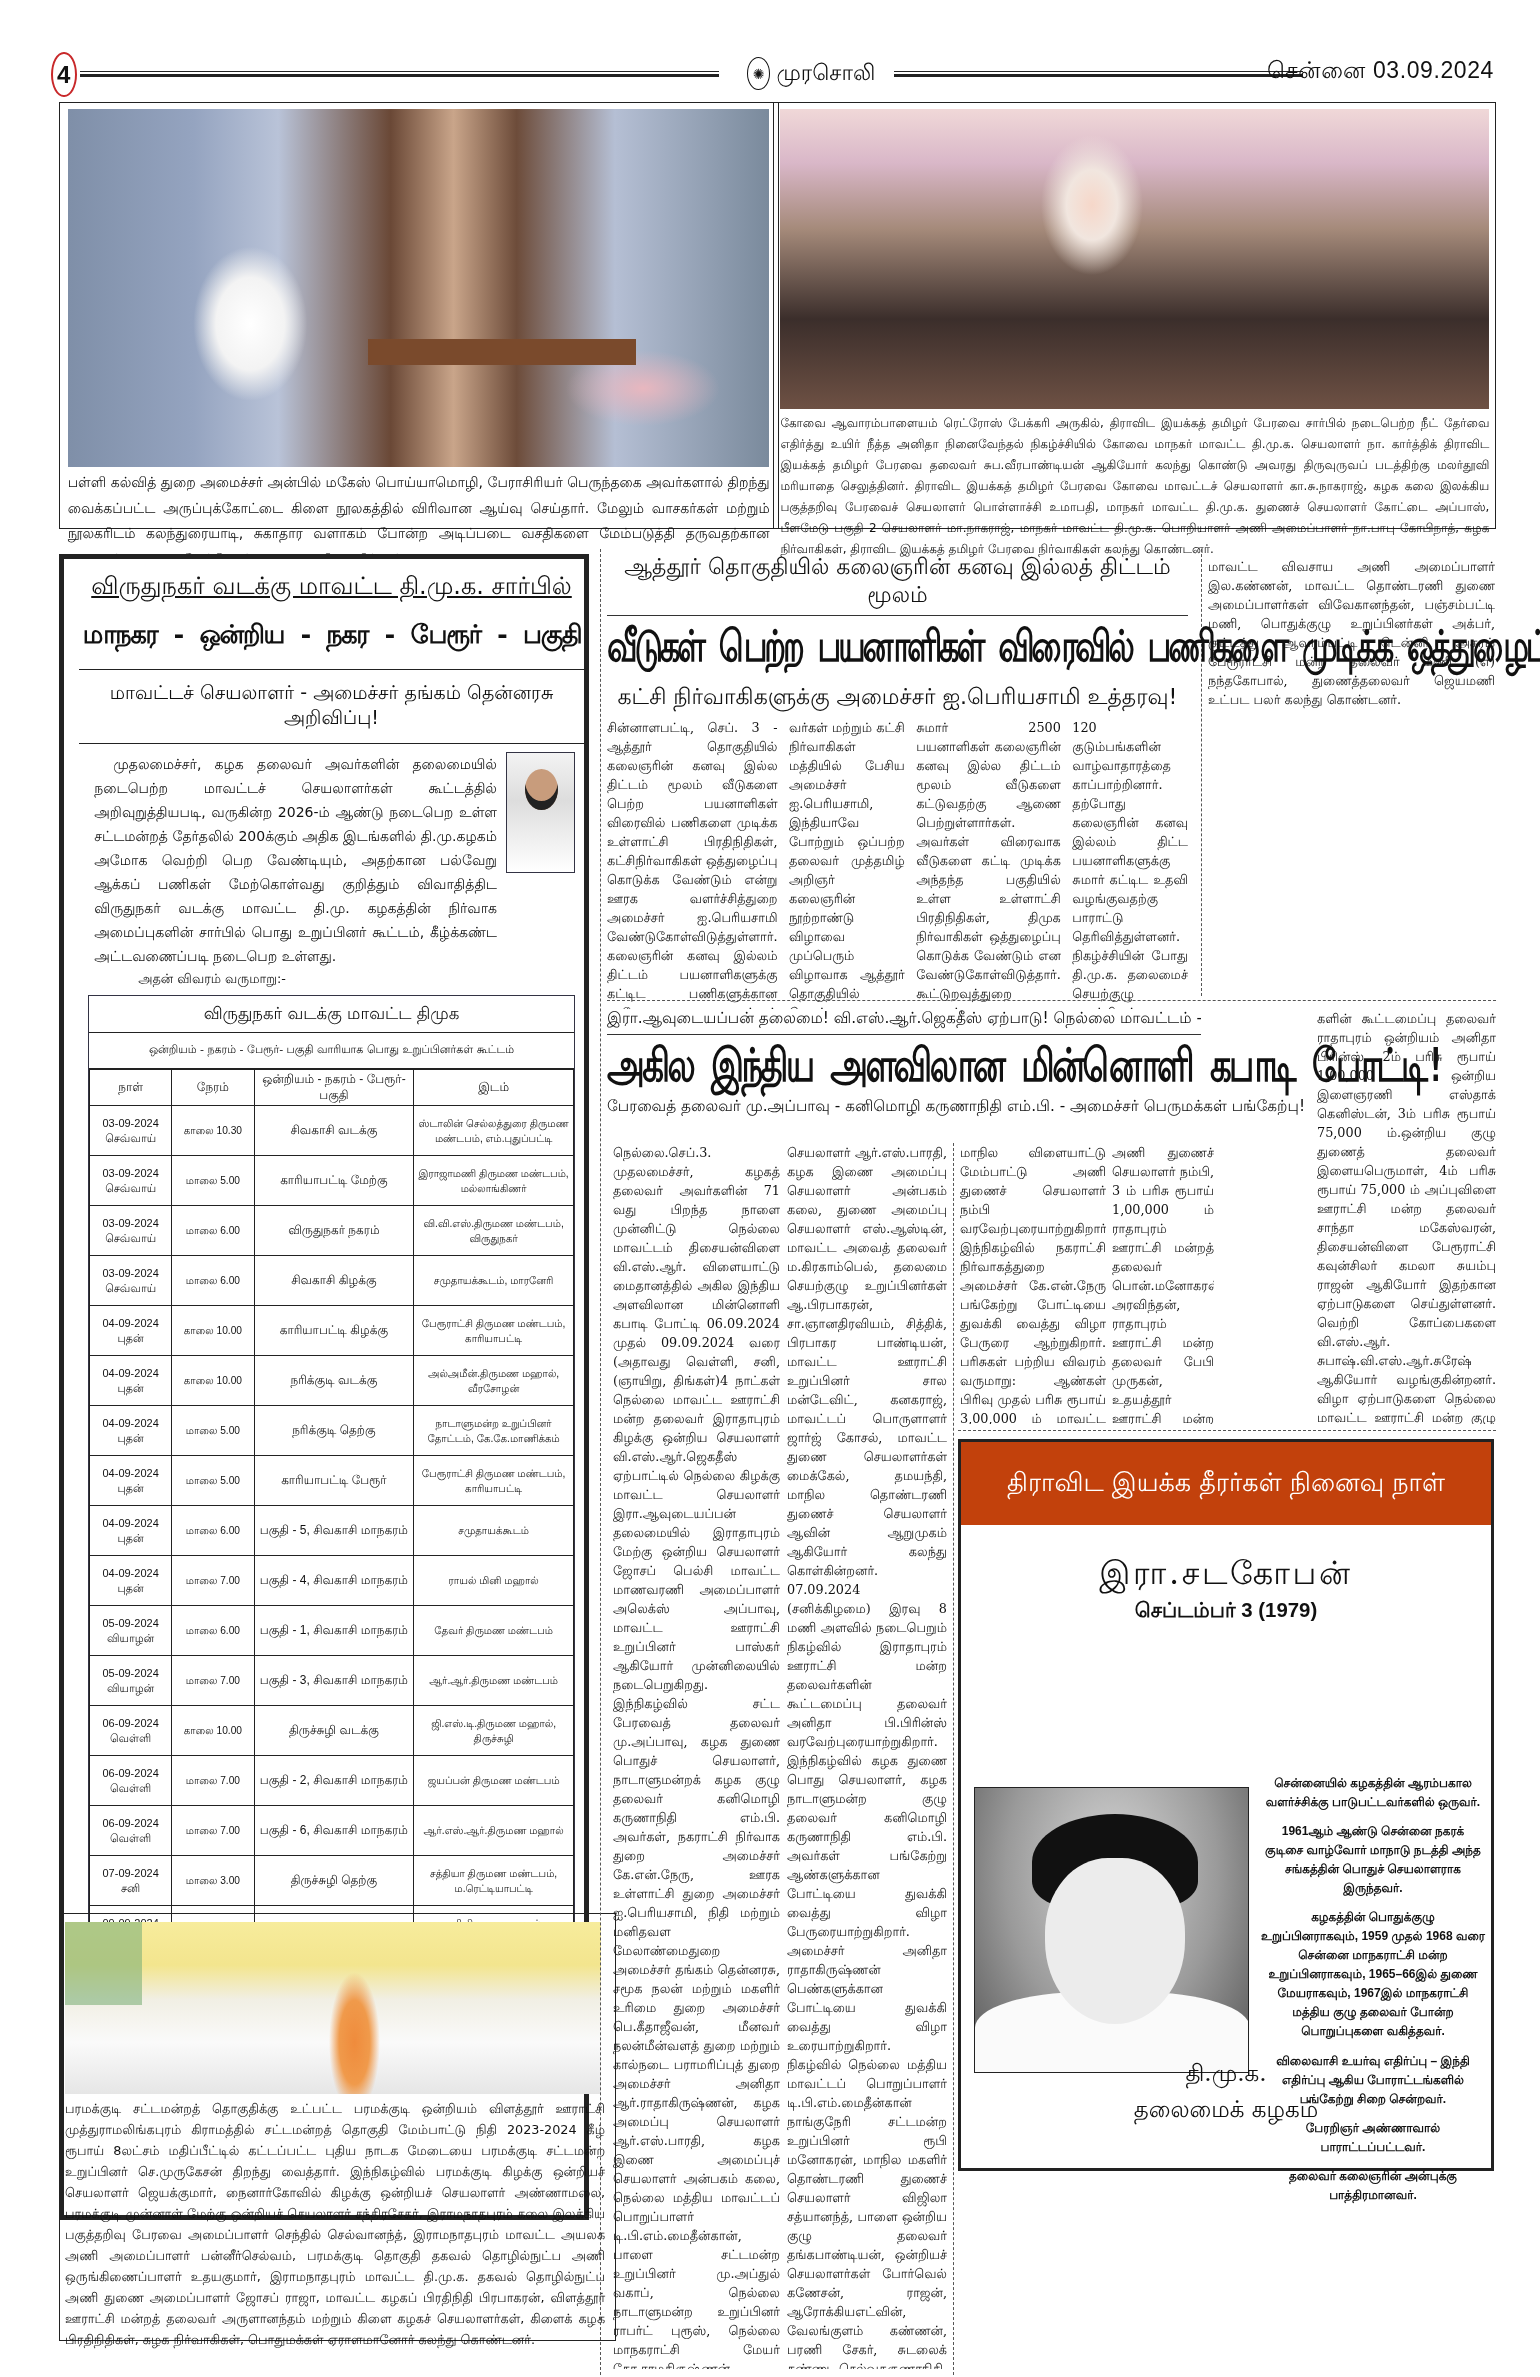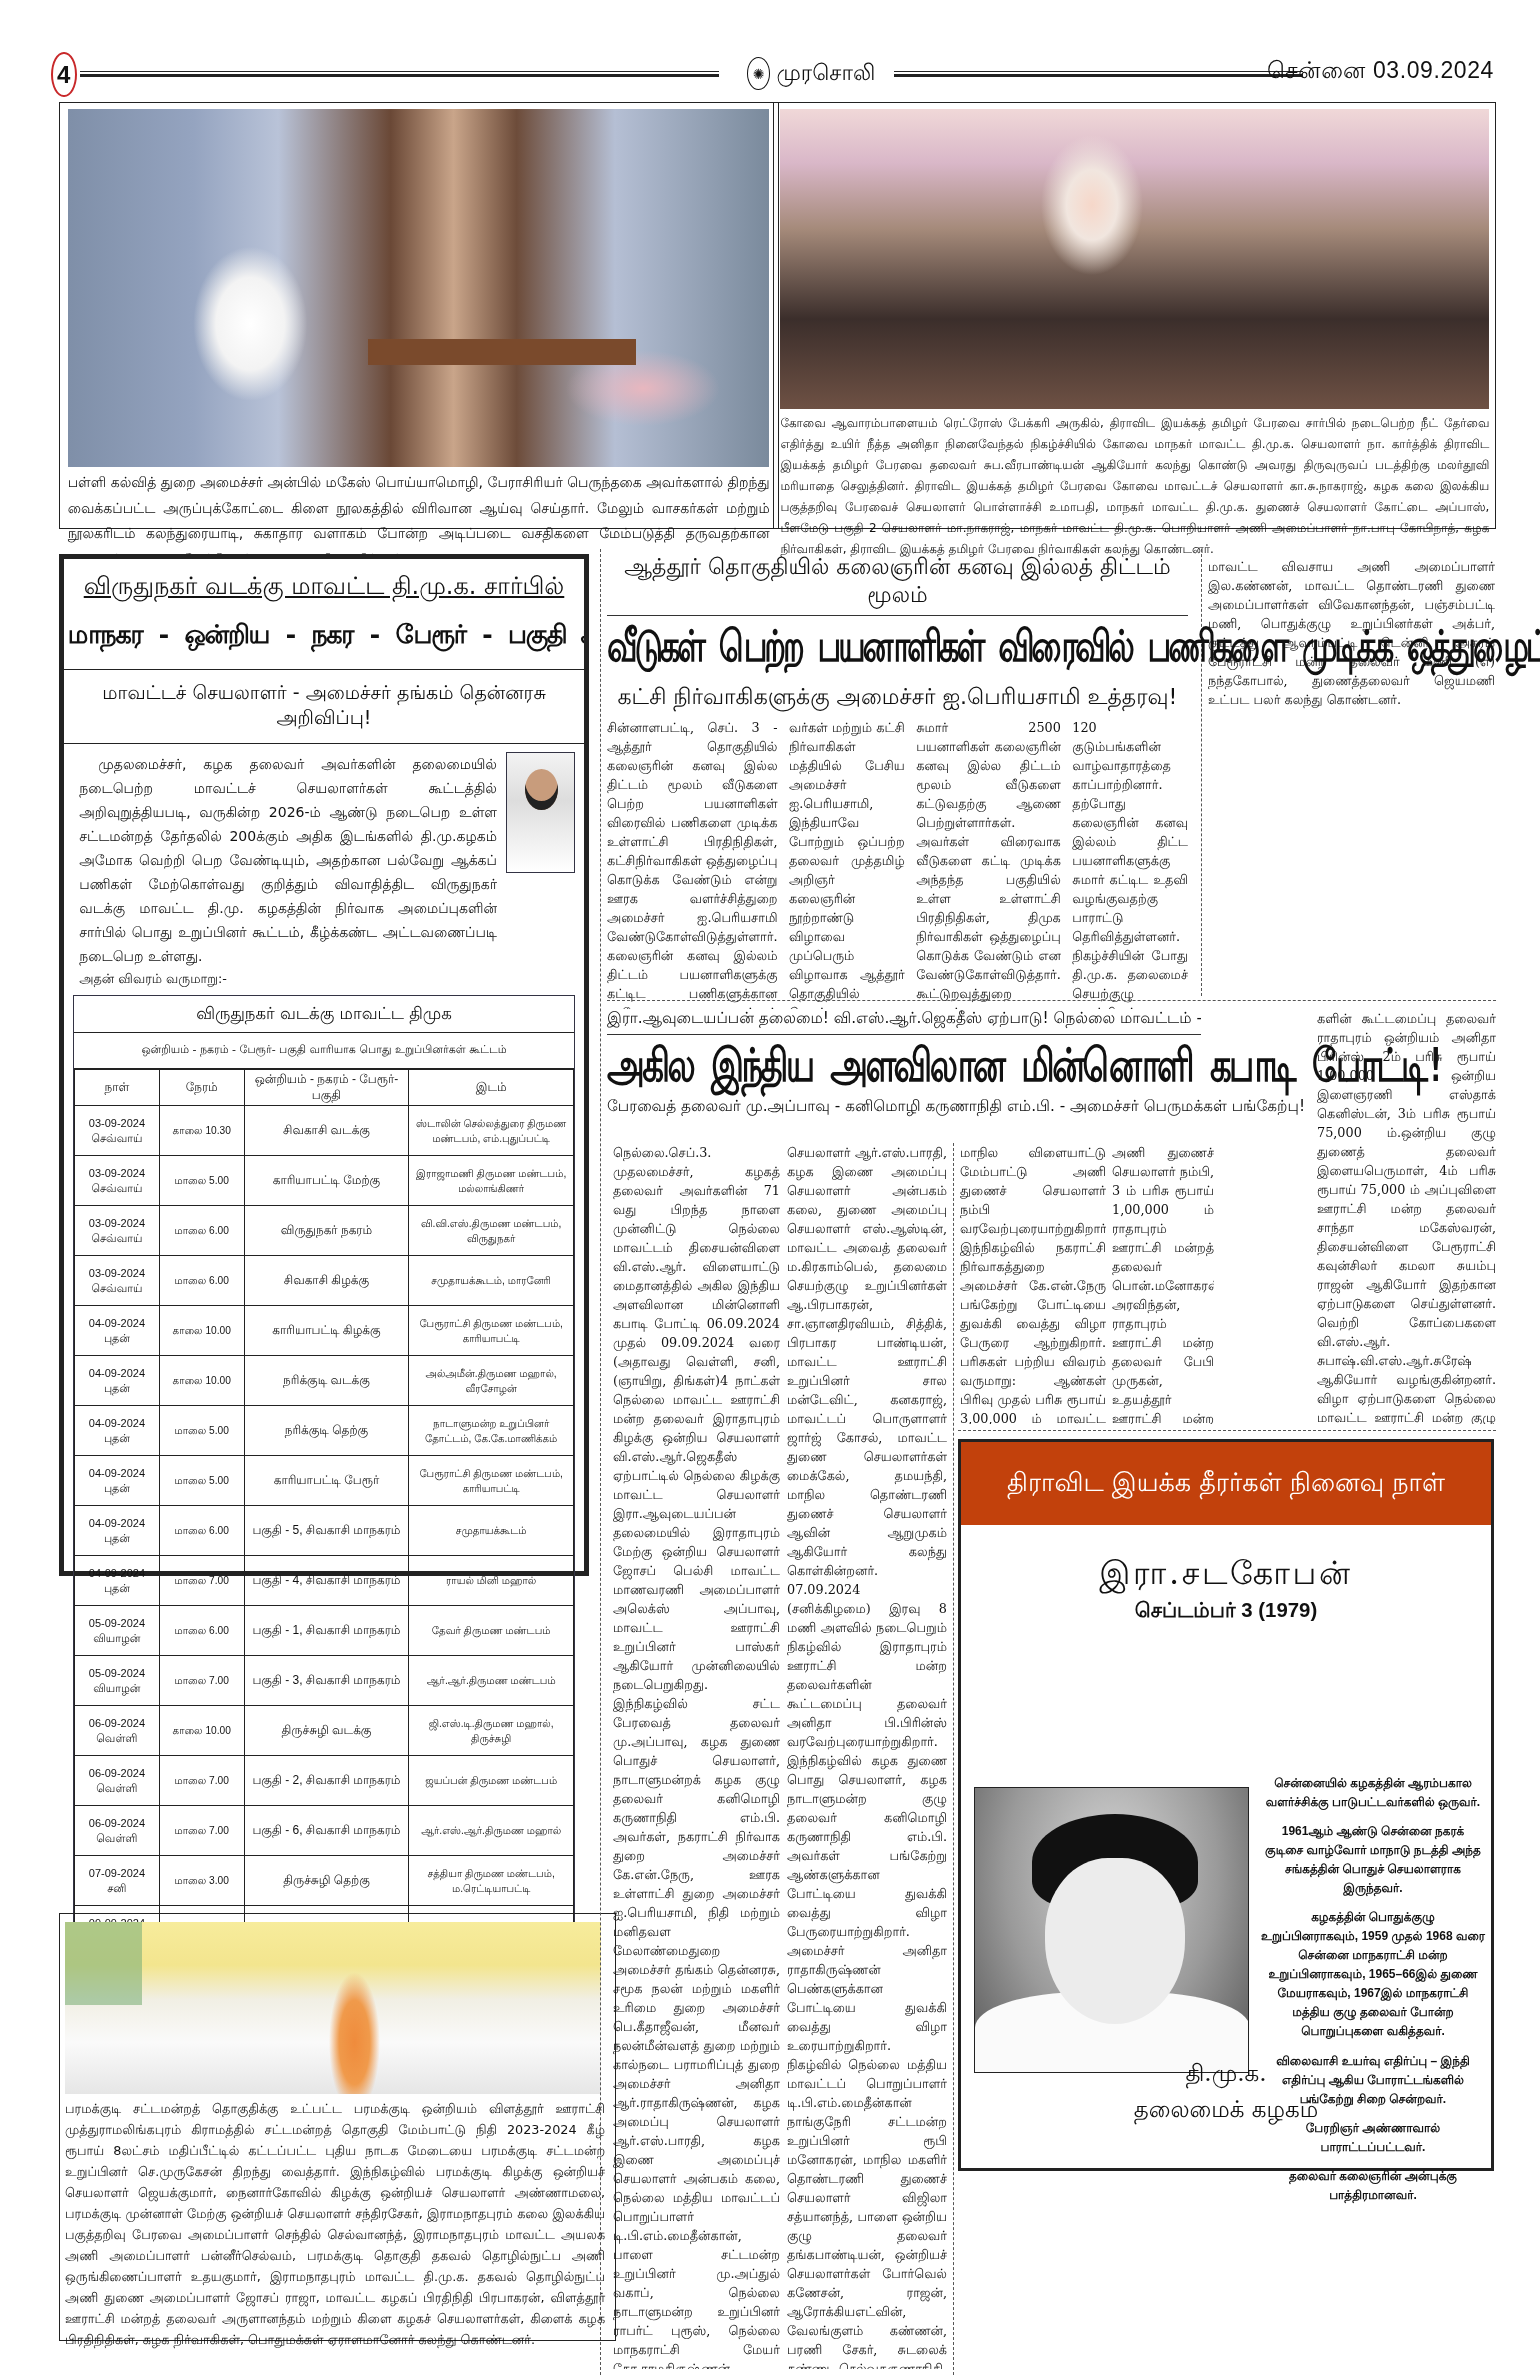--- a/index.html
+++ b/index.html
@@ -15,29 +15,29 @@
   .mast-date { right: 0; top: 5.1px; font: 23px "Liberation Sans", sans-serif; letter-spacing: 0.6px; }
 
   
   .photo { overflow: hidden; }
   .ph-fill { width: 100%; height: 100%; }
   .caption { font: 14px/25.5px "DejaVu Sans", sans-serif; text-align: justify; }
   .dash-v { border-left: 1.9px dashed #555; }
   .dash-h { border-top: 1.9px dashed #555; }
 
   
-  .ad { left: 59px; top: 554px; width: 530px; height: 1022px; border: 5.1px solid #222; background: #fff; }
+  .ad { left: 59px; top: 554px; width: 530px; height: 1666px; border: 5.1px solid #222; background: #fff; padding-left: 15px; }
   .ad-h1 { text-align: center; font: 24px "DejaVu Sans", sans-serif; padding: 12.8px 0 5.1px; text-decoration: underline; }
   .ad-h2 { text-align: center; font: bold 25.5px "DejaVu Sans Mono", monospace; padding: 11.5px 3.8px 16.6px; border-bottom: 1.9px solid #222; letter-spacing: -1.3px; white-space: nowrap; overflow: hidden; }
   .ad-h3 { text-align: center; font: 19px "DejaVu Sans", sans-serif; padding: 11.5px 0; border-bottom: 1.9px solid #222; }
   .ad-body { display: flex; padding: 7.7px 9px 0 15.3px; }
   .ad-text { flex: 1; font: 14px/24px "DejaVu Sans", sans-serif; text-align: justify; text-indent: 19px; }
   .ad-photo { width: 69px; height: 121px; margin-left: 9px; border: 1.3px solid #334; background: linear-gradient(180deg,#f3f3f3 0%,#ddd 40%,#fff 100%); position: relative; }
   .ad-photo::before { content: ""; position: absolute; left: 18px; top: 16.6px; width: 33px; height: 41px; border-radius: 50%; background: #c89c7c; box-shadow: 0 -9px 0 #222 inset; }
-  .ad-intro { font: 12.8px "DejaVu Sans", sans-serif; padding: 3.8px 15.3px 6.4px; }
+  .ad-intro { font: 12.8px "DejaVu Sans", sans-serif; padding: 3.8px 15.3px 6.4px; margin-left: 44px; }
   .sched { margin: 0 9px; border: 1.9px solid #334; }
   .sched-title { text-align: center; font: 16.6px "DejaVu Sans", sans-serif; padding: 7.7px 0; border-bottom: 1.9px solid #222; }
   .sched-sub { text-align: center; font: 11px "DejaVu Sans", sans-serif; padding: 10.2px 0; border-bottom: 1.9px solid #222; }
   table.sched-table { width: 100%; border-collapse: collapse; }
   .sched-table th, .sched-table td { border: 1.3px solid #222; text-align: center; vertical-align: middle; font: 10.2px/15.3px "Liberation Sans", sans-serif; padding: 2.6px 2.6px; }
   .sched-table th { height: 34px; font-size: 12px; }
   .sched-table td { height: 50px; }
   .sched-table td.area { font-size: 12px; }
   .sched-table td.date { font-size: 11px; }
   .sig { text-align: right; padding: 14px 25.5px 0 0; }

